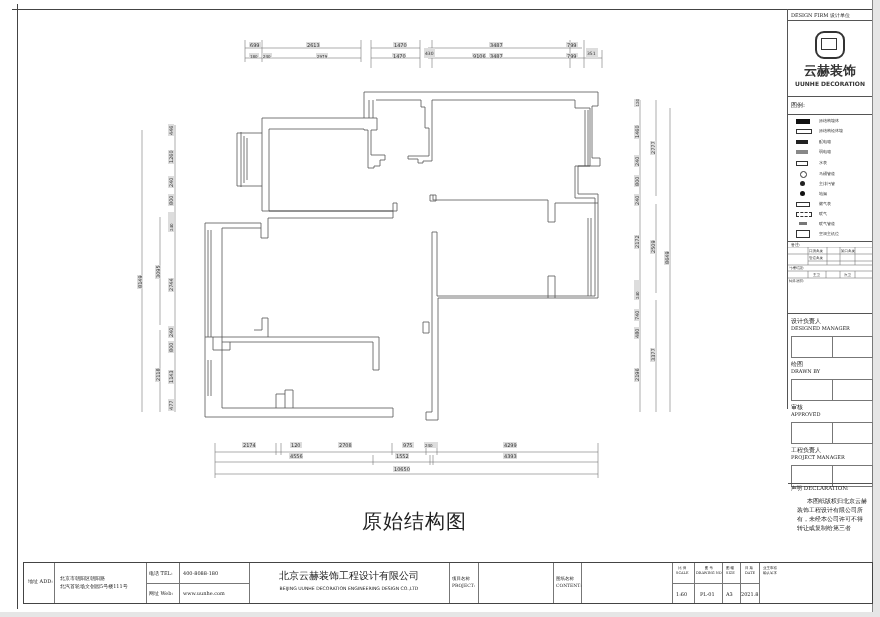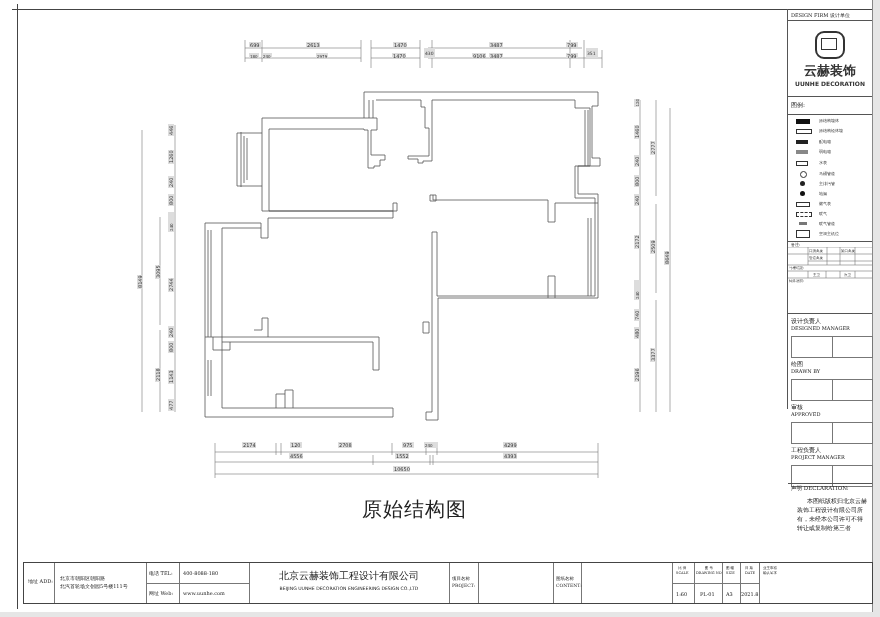--- a/index.html
+++ b/index.html
@@ -25,21 +25,21 @@
   .mgr-box{position:absolute;left:3px;width:80px;height:20px;border:1px solid #777;}
   .mgr-box:after{content:"";position:absolute;left:40px;top:0;width:1px;height:20px;background:#777;}
   .decl{position:absolute;left:0px;top:474px;width:84px;height:62px;}
   .decl-title{font-size:5.5px;margin:2px 0 0 3px;}
   .decl-body{font-size:6px;line-height:9px;padding:4px 4px 0 9px;text-indent:10px;}
   .footer{position:absolute;left:23px;top:562px;width:848px;height:40px;border:1px solid #444;}
   .fcell{position:absolute;top:0;height:40px;border-right:1px solid #777;}
   .ftxt{position:absolute;font-size:5px;line-height:8px;white-space:nowrap;}
   .company-cn{position:absolute;left:0;width:200px;top:6px;text-align:center;font-family:Liberation Serif, serif;font-size:10px;}
   .company-en{position:absolute;left:0;width:200px;top:23px;text-align:center;font-family:"DejaVu Sans",sans-serif;font-size:4.6px;}
-  .title-main{position:absolute;left:362px;top:496px;font-family:"DejaVu Serif",serif;font-size:20px;letter-spacing:1px;color:#222;}
+  .title-main{position:absolute;left:362px;top:508px;font-family:"DejaVu Serif",serif;font-size:20px;letter-spacing:1px;color:#222;}
   svg text{font-family:"DejaVu Sans",sans-serif;}
   .plan-svg{position:absolute;left:0;top:0;}
 </style>
 </head>
 <body>
 
 <div class="sheet">
   <div class="frame-h"></div>
   <div class="frame-v"></div>
   <div class="frame-r"></div>

